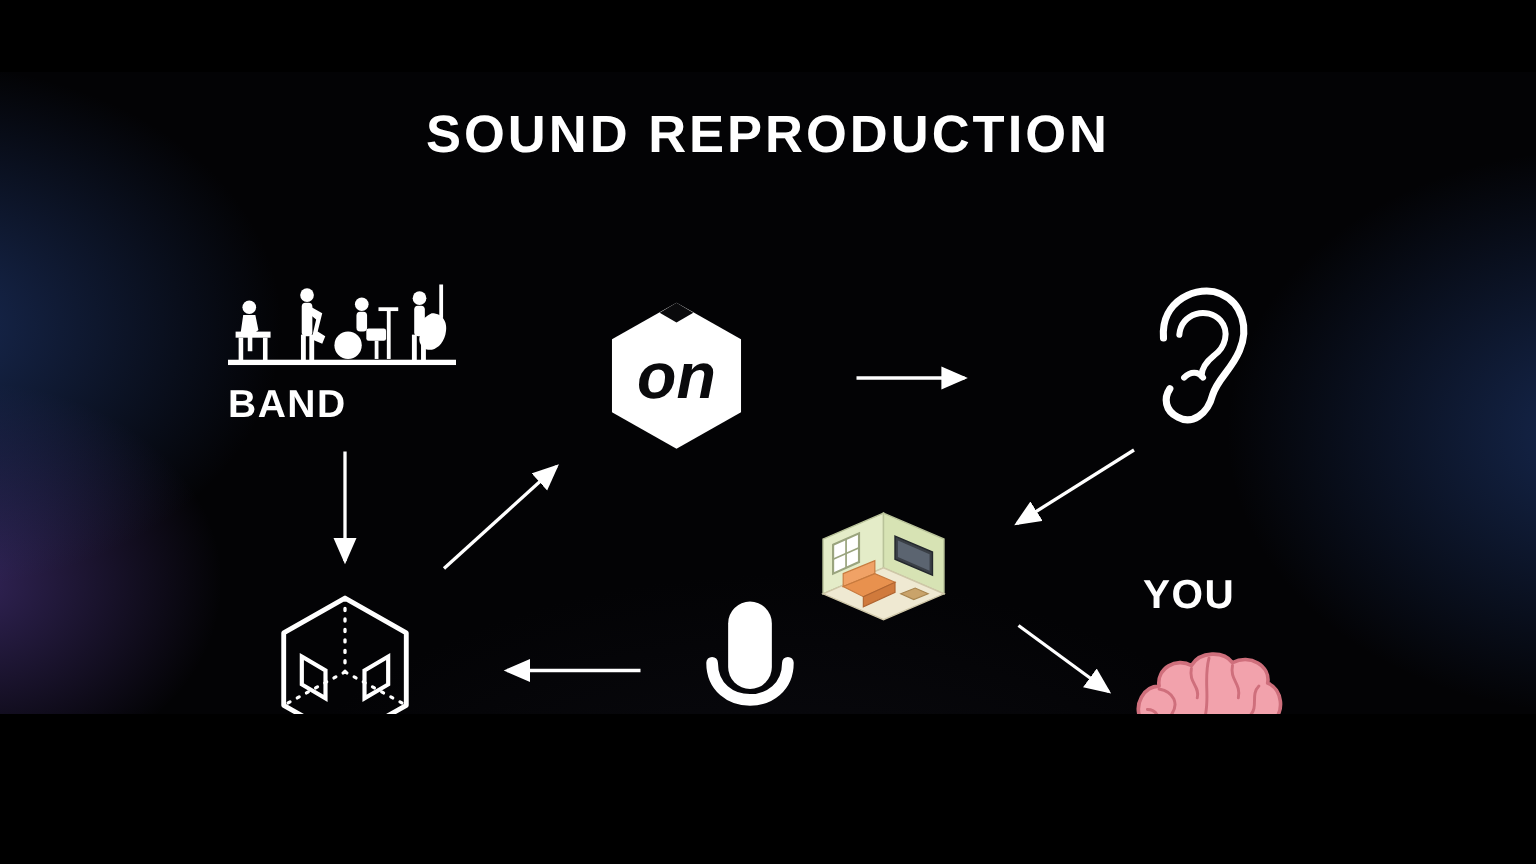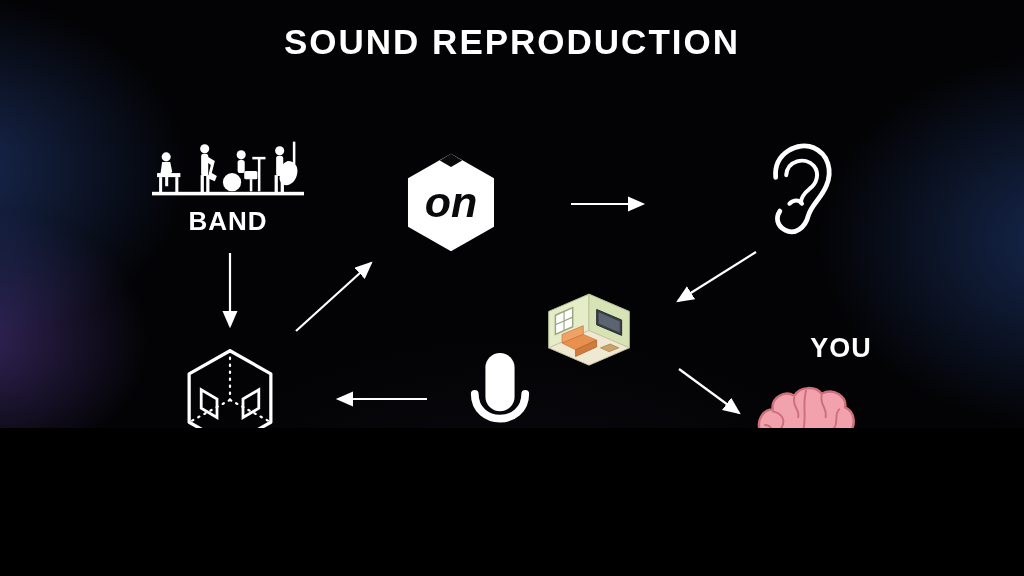--- a/index.html
+++ b/index.html
@@ -5,34 +5,35 @@
   html,body { margin:0; padding:0; background:#000; }
   .stage {
     position:relative; width:1024px; height:428px; overflow:hidden;
     font-family:"Liberation Sans", sans-serif;
     background:
       radial-gradient(340px 250px at -50px 170px, rgba(45,80,160,0.50), rgba(0,0,0,0) 70%),
       radial-gradient(240px 190px at -20px 340px, rgba(120,85,210,0.40), rgba(0,0,0,0) 70%),
       radial-gradient(360px 270px at 1070px 240px, rgba(45,85,170,0.45), rgba(0,0,0,0) 70%),
       radial-gradient(500px 300px at 520px 560px, rgba(20,20,30,0.6), rgba(0,0,0,0) 75%),
       #030305;
+    margin-top: 48px;
   }
   .title {
     position:absolute; top:22px; left:0; width:100%; margin:0;
     text-align:center; color:#fff; font-size:35px; font-weight:900;
     letter-spacing:2px;
   }
   .node { position:absolute; }
   .node svg { display:block; width:100%; height:100%; }
   .label {
-    position:absolute; color:#fff; font-weight:800; text-align:center;
+    position:absolute; color:#fff; font-weight:800; 
     letter-spacing:1px;
   }
   .label.band { left:152px; top:206px; width:152px; font-size:26px; }
-  .label.you  { left:788px; top:333px; width:106px; font-size:27px; }
+  .label.you  { left:762px; top:333px; width:106px; font-size:27px; }
   .arrows { position:absolute; left:0; top:0; width:1024px; height:576px; }
   .wire { stroke:#fff; fill:none; }
 </style>
 </head>
 <body>
 
 <div class="stage">
 
   <svg class="arrows" viewBox="0 0 1024 576">
     <defs>

